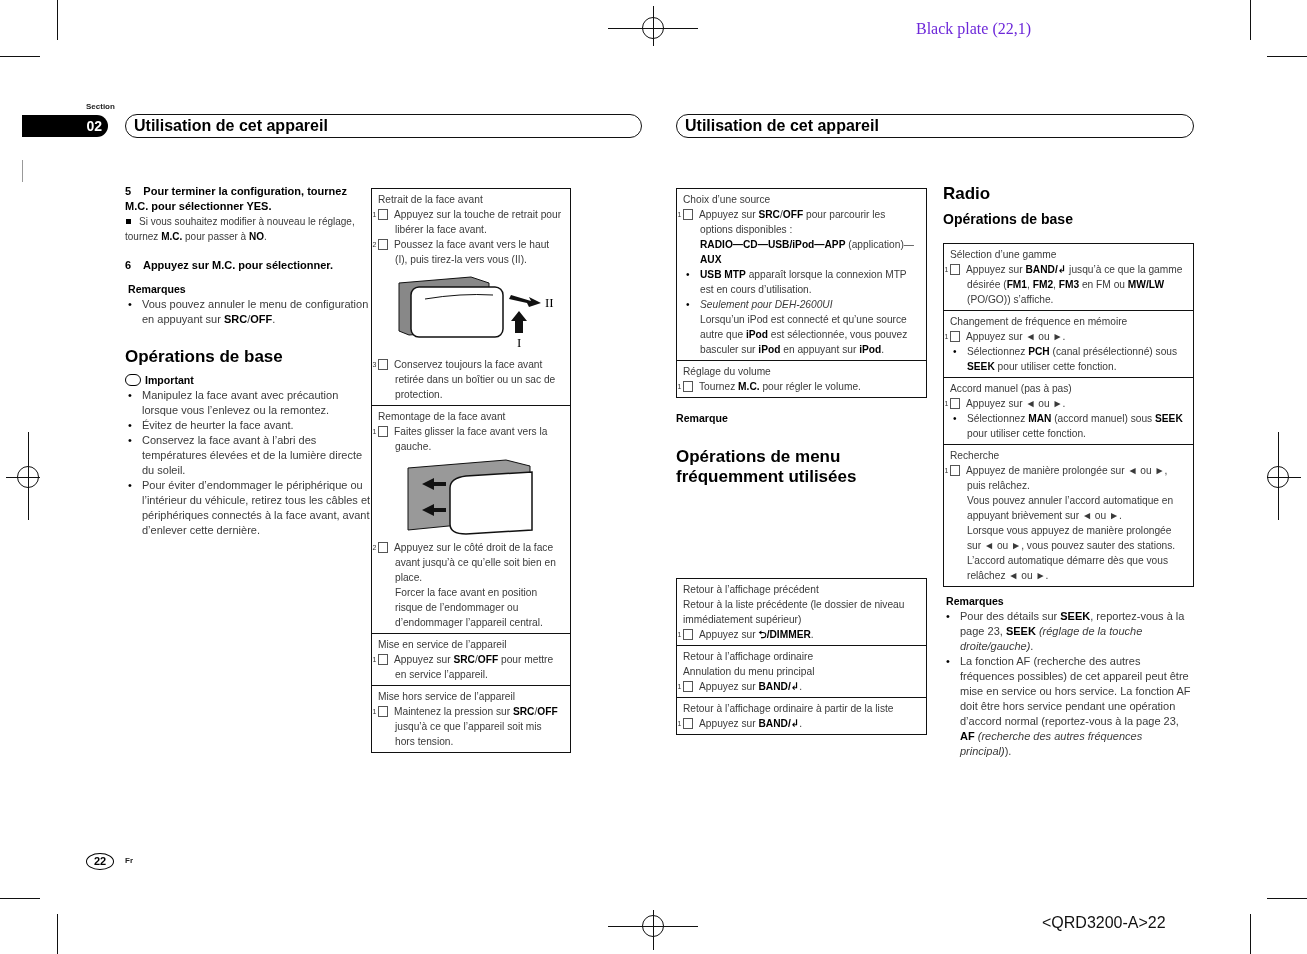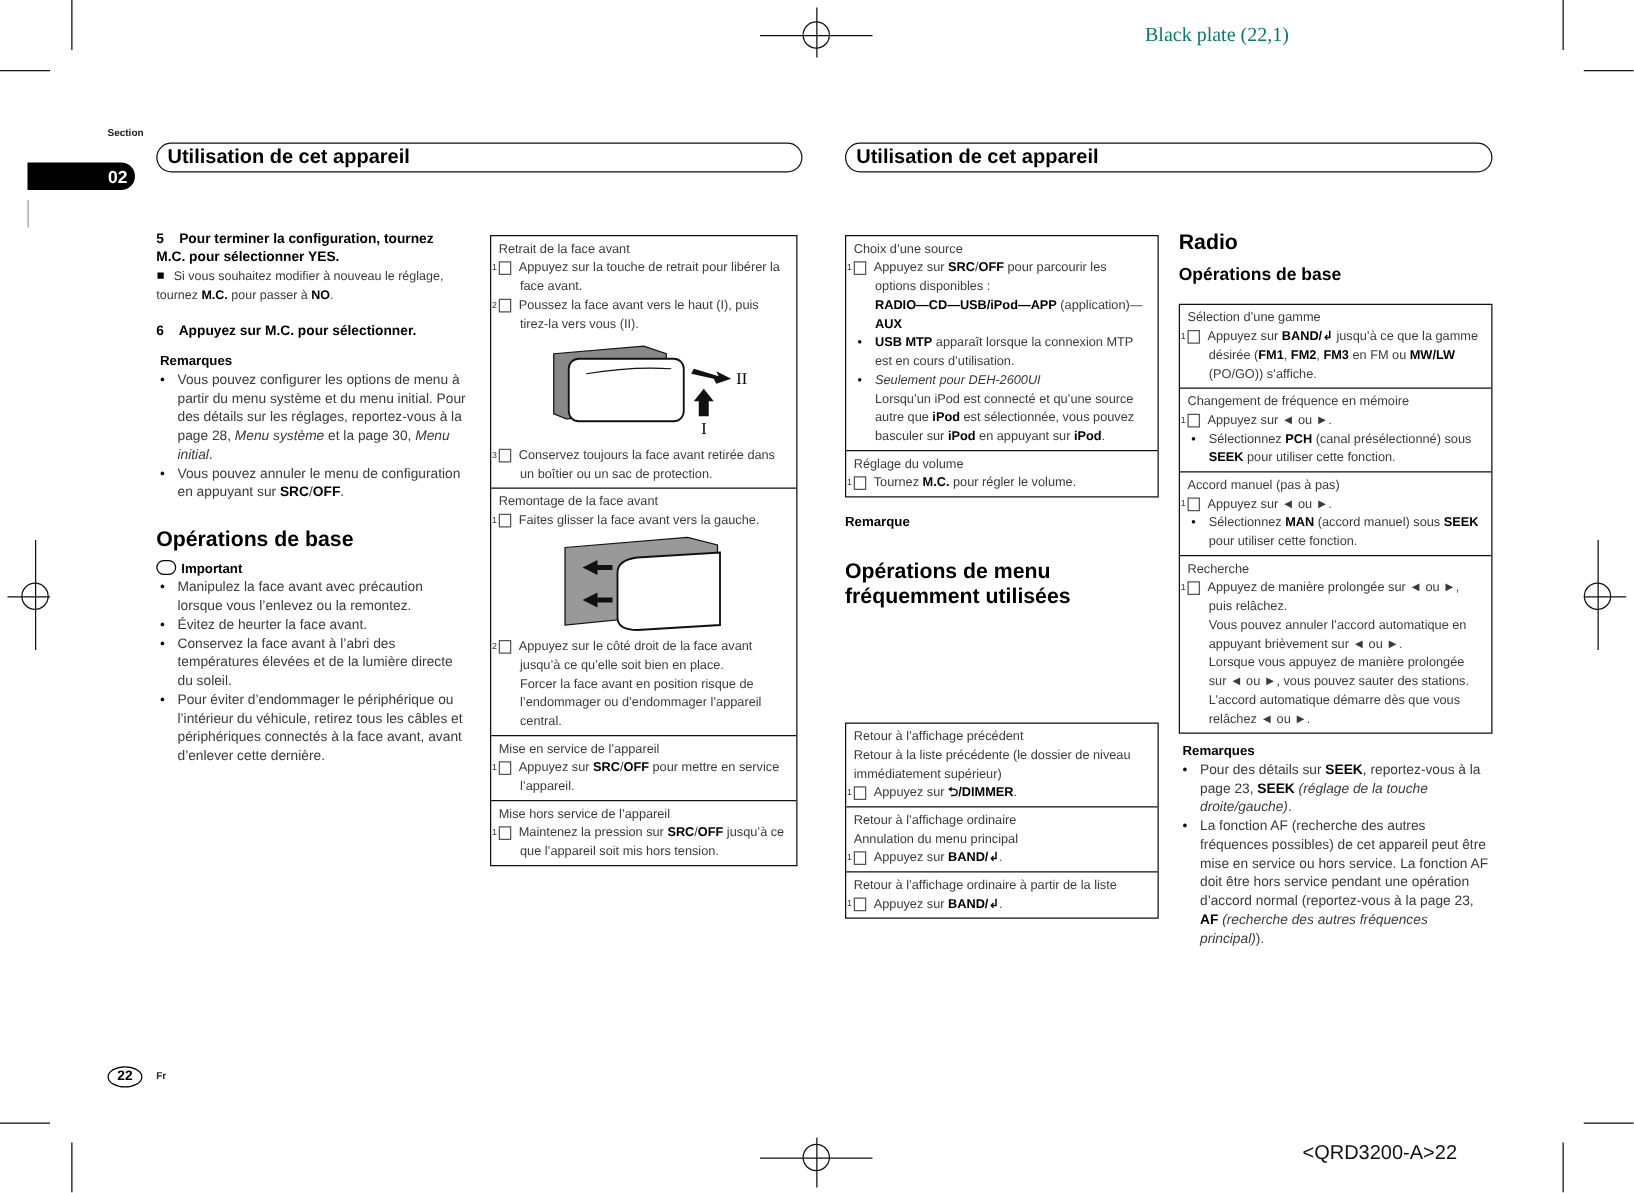--- a/index.html
+++ b/index.html
@@ -54,59 +54,58 @@
 
   <div class="line" style="left:6px;top:477px;width:34px;height:1px;"></div>
   <div class="line" style="left:28px;top:432px;width:1px;height:88px;"></div>
   <div class="reg" style="left:17px;top:466px;"></div>
 
   <div class="line" style="left:1267px;top:477px;width:34px;height:1px;"></div>
   <div class="line" style="left:1278px;top:432px;width:1px;height:88px;"></div>
   <div class="reg" style="left:1267px;top:466px;"></div>
 </div>
 
-<div class="abs serif" style="left:916px;top:20px;font-size:16px;color:#0f766e;">Black plate (22,1)</div>
+<div class="abs serif" style="left:916px;top:20px;font-size:16px;color:#6d28d9;">Black plate (22,1)</div>
 
 <div class="abs section-label" style="left:86px;top:102px;">Section</div>
-<div class="abs section-num" style="left:22px;top:130px;width:86px;">02</div>
+<div class="abs section-num" style="left:22px;top:115px;width:86px;">02</div>
 <div class="abs" style="left:22px;top:160px;width:1px;height:22px;background:#999;"></div>
 
 <div class="abs banner" style="left:125px;top:114px;width:517px;">Utilisation de cet appareil</div>
 <div class="abs banner" style="left:676px;top:114px;width:518px;">Utilisation de cet appareil</div>
 
 <div class="col" style="left:125px;top:184px;width:248px;">
   <div class="step-head">
     <span>5</span>&nbsp;&nbsp;&nbsp;
     <span>Pour terminer la configuration, tournez M.C. pour sélectionner YES.</span>
   </div>
   <div style="font-size:10px;line-height:15px;">
     <span style="display:inline-block;width:5px;height:5px;background:#000;margin:0 8px 1px 1px;"></span><span>Si vous souhaitez modifier à nouveau le réglage, tournez </span><b>M.C.</b><span> pour passer à </span><b>NO</b><span>.</span>
   </div>
   <div class="step-head" style="margin-top:14px;">
     <span>6</span>&nbsp;&nbsp;&nbsp;
     <span>Appuyez sur M.C. pour sélectionner.</span>
   </div>
   <div class="rem-title" style="margin-top:9px;padding-left:3px;">Remarques</div>
   <ul class="bl" style="font-size:11px;">
-    <li><span>Vous pouvez configurer les options de menu à partir du menu système et du menu initial. Pour des détails sur les réglages, reportez-vous à la page 28, </span><i>Menu système</i><span> et la page 30, </span><i>Menu initial</i><span>.</span></li>
     <li><span>Vous pouvez annuler le menu de configuration en appuyant sur </span><b>SRC</b><span>/</span><b>OFF</b><span>.</span></li>
   </ul>
   <div class="h2" style="margin-top:20px;">Opérations de base</div>
   <div style="margin-top:6px;font-weight:bold;color:#000;font-size:10.6px;">
     <span style="display:inline-block;width:14px;height:10px;border:1.5px solid #000;border-radius:6px;vertical-align:-2px;margin-right:4px;"></span><span>Important</span>
   </div>
   <ul class="bl" style="font-size:11px;">
     <li>Manipulez la face avant avec précaution lorsque vous l’enlevez ou la remontez.</li>
     <li>Évitez de heurter la face avant.</li>
     <li>Conservez la face avant à l’abri des températures élevées et de la lumière directe du soleil.</li>
     <li>Pour éviter d’endommager le périphérique ou l’intérieur du véhicule, retirez tous les câbles et périphériques connectés à la face avant, avant d’enlever cette dernière.</li>
   </ul>
 </div>
 
-<div class="box" style="left:392px;top:188px;width:246px;">
+<div class="box" style="left:371px;top:188px;width:200px;">
   <div class="cell">
     <div>Retrait de la face avant</div>
     <div class="ind"><span class="num">1</span><span>Appuyez sur la touche de retrait pour libérer la face avant.</span></div>
     <div class="ind"><span class="num">2</span><span>Poussez la face avant vers le haut (I), puis tirez-la vers vous (II).</span></div>
     <svg class="illus" width="180" height="82" viewBox="0 0 180 82">
       <polygon points="18,12 90,6 108,12 108,58 28,64 18,60" fill="#888" stroke="#111" stroke-width="1"></polygon>
       <rect x="30" y="16" width="92" height="50" rx="8" fill="#fff" stroke="#111" stroke-width="1.5"></rect>
       <path d="M44,28 Q80,22 112,24" stroke="#111" fill="none"></path>
       <polygon points="130,24 150,30 148,26 160,32 148,36 146,32 128,28" fill="#111"></polygon>
       <polygon points="138,40 146,50 142,50 142,62 134,62 134,50 130,50" fill="#111"></polygon>

